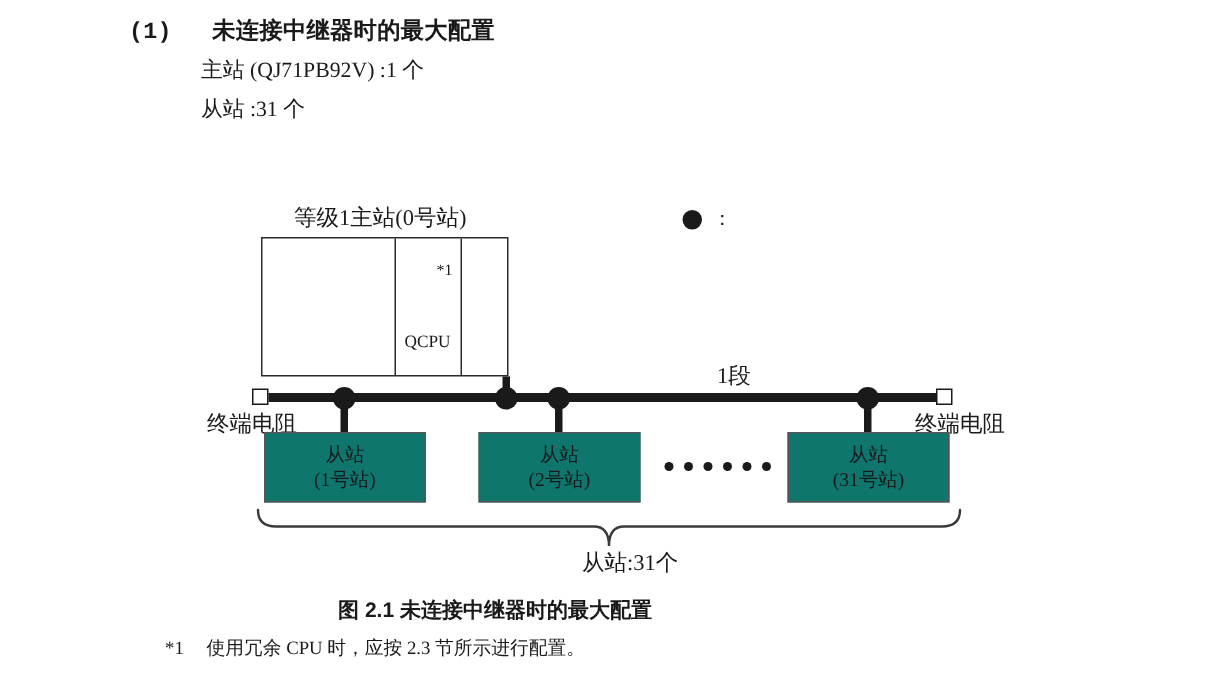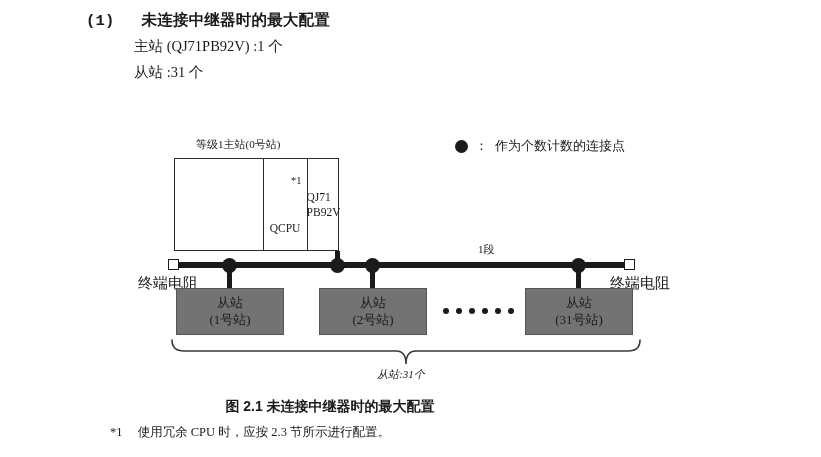--- a/index.html
+++ b/index.html
@@ -40,21 +40,21 @@
   
   #diagram {
     position: absolute;
     left: 0;
     top: 0;
     width: 821px;
     height: 457px;
   }
   .dlabel {
     position: absolute;
-    font-size: 11px;
+    font-size: 15px;
     white-space: nowrap;
     line-height: 1.15;
   }
   .dlabel.small { font-size: 15px; }
 
   
   .rack {
     position: absolute;
     left: 174px;
     top: 158px;
@@ -121,21 +121,21 @@
   }
 
   
   .slave {
     position: absolute;
     top: 288px;
     width: 108px;
     height: 47px;
     border: 1.2px solid #555555;
     box-sizing: border-box;
-    background: #737373;
+    background: #0f766e;
     display: flex;
     flex-direction: column;
     align-items: center;
     justify-content: center;
     font-size: 13px;
     line-height: 1.25;
   }
 
   
   .ellipsis {
@@ -207,41 +207,34 @@
   <span>未连接中继器时的最大配置</span>
 </div>
 <div class="sec-line l1">主站 (QJ71PB92V) :1 个</div>
 <div class="sec-line l2">从站 :31 个</div>
 
 <div id="diagram">
 
   <div class="legend">
     <span class="legend-dot"></span>
     <span>：</span>
-    <span>作为个数计数的连接点</span>
   </div>
 
   <div class="dlabel" style="left:196px; top:138px;">等级1主站(0号站)</div>
 
   <div class="rack">
     <div class="rack-div" style="left:88px"></div>
     <div class="rack-div" style="left:132px"></div>
 
 
     <div class="rack-cell" style="left:88px; width:44px;">
       <span class="cell-text mono" style="position:relative; top:4px;margin-top:40px;">QCPU</span>
       <span class="sup" style="left:28px; top:16px;">*1</span>
     </div>
 
-    <div class="rack-cell" style="left:132px; width:33px; align-items:center;">
-      <span class="cell-text mono" style="text-align:left; line-height:1.25;">
-        <span style="display:block">QJ71</span>
-        <span style="display:block">PB92V</span>
-      </span>
-    </div>
   </div>
 
   <div class="drop" style="left:335px; top:251px; height:17px;"></div>
 
   <div class="bus" style="left:178px; top:262px; width:446px; height:6px;"></div>
 
   <div class="term" style="left:168px; top:259px;"></div>
   <div class="term" style="left:624px; top:259px;"></div>
   <div class="dlabel small" style="left:138px; top:275px;">终端电阻</div>
   <div class="dlabel small" style="left:610px; top:275px;">终端电阻</div>
@@ -275,20 +268,20 @@
       <i></i>
       <i></i>
       <i></i>
       <i></i>
       <i></i>
     </div>
 
   <svg class="brace-svg" width="476" height="28" viewBox="0 0 476 28">
     <path d="M4,2 Q4,13 16,13 L228,13 Q238,13 238,26 Q238,13 248,13 L460,13 Q472,13 472,2" fill="none" stroke="#3a3a3a" stroke-width="1.6" stroke-linecap="round"></path>
   </svg>
-  <div class="dlabel" style="left:377px; top:368px;font-style:italic;">从站:31个</div>
+  <div class="dlabel" style="left:388px; top:368px;">从站:31个</div>
 </div>
 
 <div class="caption">图 2.1  未连接中继器时的最大配置</div>
 <div class="footnote">
   <span class="fn-mark">*1</span>
   <span>使用冗余 CPU 时，应按 2.3 节所示进行配置。</span>
 </div>
 
 </body></html>

